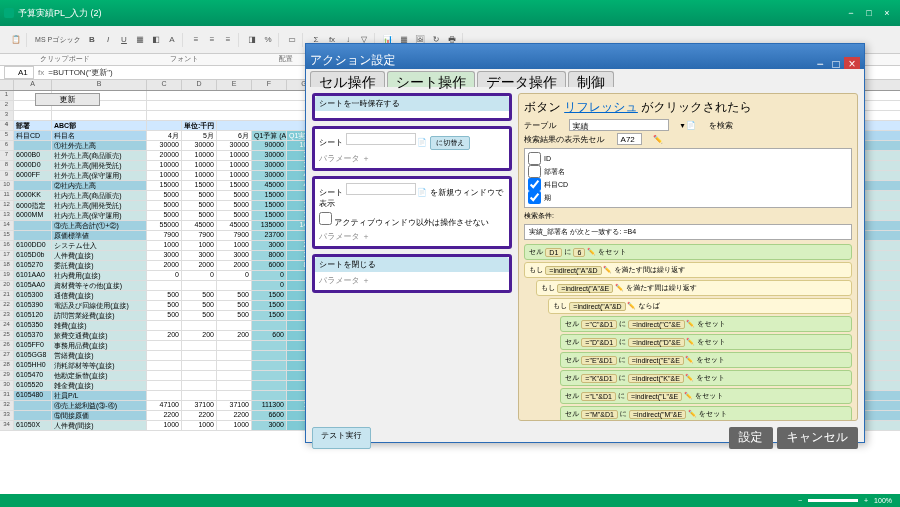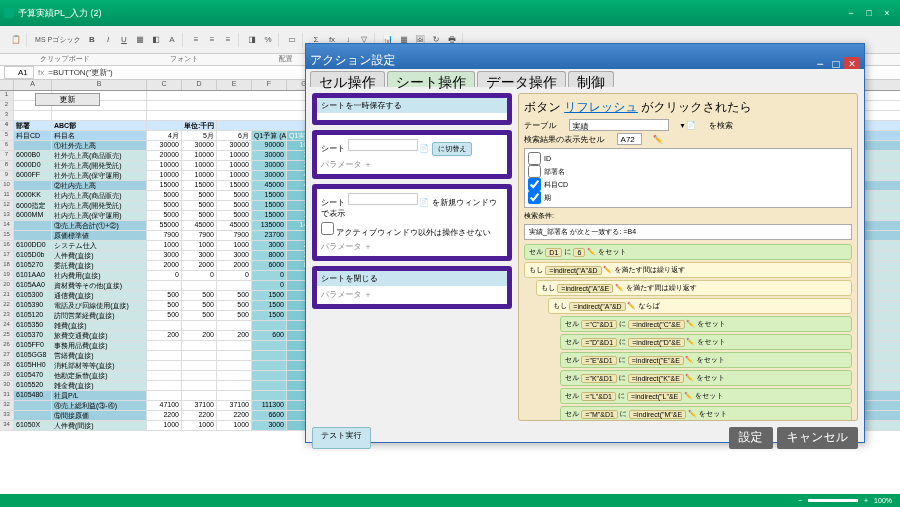--- a/index.html
+++ b/index.html
@@ -31,21 +31,21 @@
 .updbtn { position: absolute; left: 35px; top: 13px; width: 65px; height: 13px; background: #e8e8e8; border: 1px solid #999; text-align: center; font-size: 8px; cursor: pointer; }
 .dialog { position: absolute; left: 305px; top: 43px; width: 560px; height: 400px; background: #f0f0f0; border: 1px solid #2a6bb5; box-shadow: 2px 2px 8px rgba(0,0,0,.3); }
 .dlg-title { height: 25px; background: linear-gradient(#4a8ad0,#2a6ab0); display: flex; align-items: flex-end; padding: 0 4px; color: #fff; font-size: 12px; }
 .dlg-title .spacer { flex: 1; } .dlg-title .wbtn { width: 16px; height: 12px; text-align: center; cursor: pointer; }
 .dlg-title .close { background: #d04040; }
 .dlg-tabs { display: flex; height: 18px; padding: 2px 4px 0; gap: 2px; }
 .dlg-tabs div { padding: 2px 8px; background: #e0e0e0; border: 1px solid #aaa; border-bottom: none; font-size: 14px; cursor: pointer; border-radius: 3px 3px 0 0; }
 .dlg-tabs .active { background: #d0e8d0; }
 .dlg-body { display: flex; height: 340px; padding: 6px; gap: 6px; }
 .dlg-left { width: 200px; display: flex; flex-direction: column; gap: 5px; }
-.card { background: #fff; border: 5px solid #4c1d95; border-radius: 3px; padding: 4px; font-size: 8px; }
+.card { background: #fff; border: 3px solid #4c1d95; border-radius: 3px; padding: 4px; font-size: 8px; }
 .card .ttl { background: #c8e5f0; padding: 2px 4px; margin: -4px -4px 3px; border-radius: 3px 3px 0 0; font-size: 8px; }
 .card .inp { border: 1px solid #ccc; padding: 1px 3px; background: #fff; height: 12px; display: inline-block; }
 .card .btn2 { background: #c8e5f0; border: 1px solid #8bc; padding: 1px 5px; border-radius: 2px; cursor: pointer; display: inline-block; font-size: 7px; }
 .dlg-right { flex: 1; background: #f5e8c8; border: 1px solid #c9b88a; border-radius: 3px; padding: 5px; font-size: 8px; overflow: hidden; }
 .dlg-right .hdr { font-size: 12px; margin-bottom: 3px; }
 .dlg-right .link { color: #06c; text-decoration: underline; cursor: pointer; }
 .dlg-right .frm { display: flex; align-items: center; gap: 12px; margin: 2px 0; }
 .dlg-right .sel { border: 1px solid #aaa; background: #fff; padding: 1px 3px; height: 12px; }
 .dlg-right .chkbox { background: #fff; border: 1px solid #aaa; padding: 3px; font-size: 7px; margin: 3px 0; }
 .dlg-right .chkbox div { display: flex; align-items: center; gap: 3px; }

